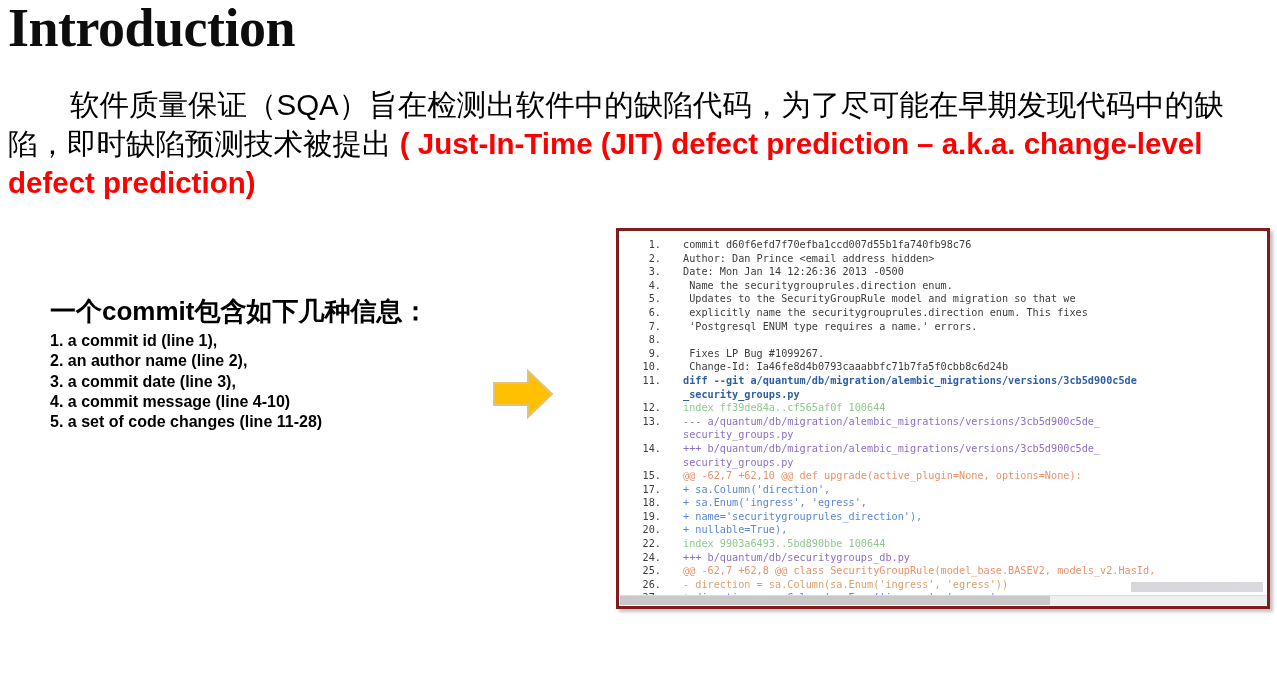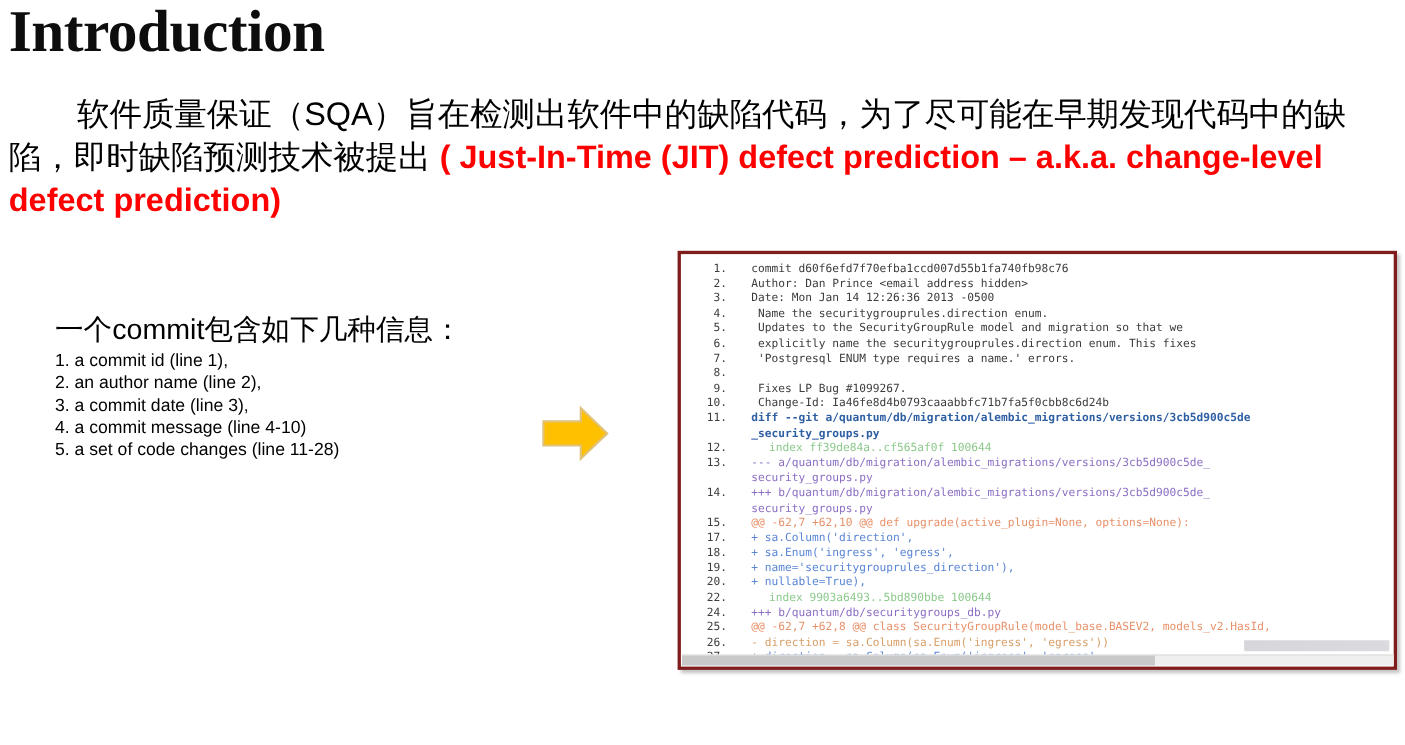--- a/index.html
+++ b/index.html
@@ -49,22 +49,23 @@
   #intro-paragraph .jit-red {
     color: #FF0000;
     font-weight: bold;
     text-indent: 0;
   }
 
   
   #commit-info-block {
     position: absolute;
     left: 50px;
-    top: 284px;
+    top: 296px;
     width: 430px;
+    font-weight: bold;
   }
   #commit-info-heading {
     font-size: 26px;
     line-height: 1.2;
     margin-bottom: 4px;
     white-space: nowrap;
   }
   .commit-info-item {
     font-size: 16px;
     line-height: 1.26;
@@ -113,21 +114,21 @@
     width: 42px;
     text-align: right;
     color: #3c3c3c;
     margin-right: 22px;
   }
   .code-line .codetext { }
   .code-line.wrap-cont .lineno { visibility: hidden; }
 
   .c-plain   { color: #3c3c3c; }
   .c-diff    { color: #2E5FA3; font-weight: bold; }
-  .c-index   { color: #8DC98D; margin-left: 16px; }
+  .c-index   { color: #8DC98D; }
   .c-file    { color: #8C6FC4; }
   .c-hunk    { color: #E8926B; }
   .c-minus   { color: #D9A06A; }
   .c-plus    { color: #5B86D6; }
 
   
   #code-hscrollbar {
     position: absolute;
     left: 1px;
     bottom: 1px;

